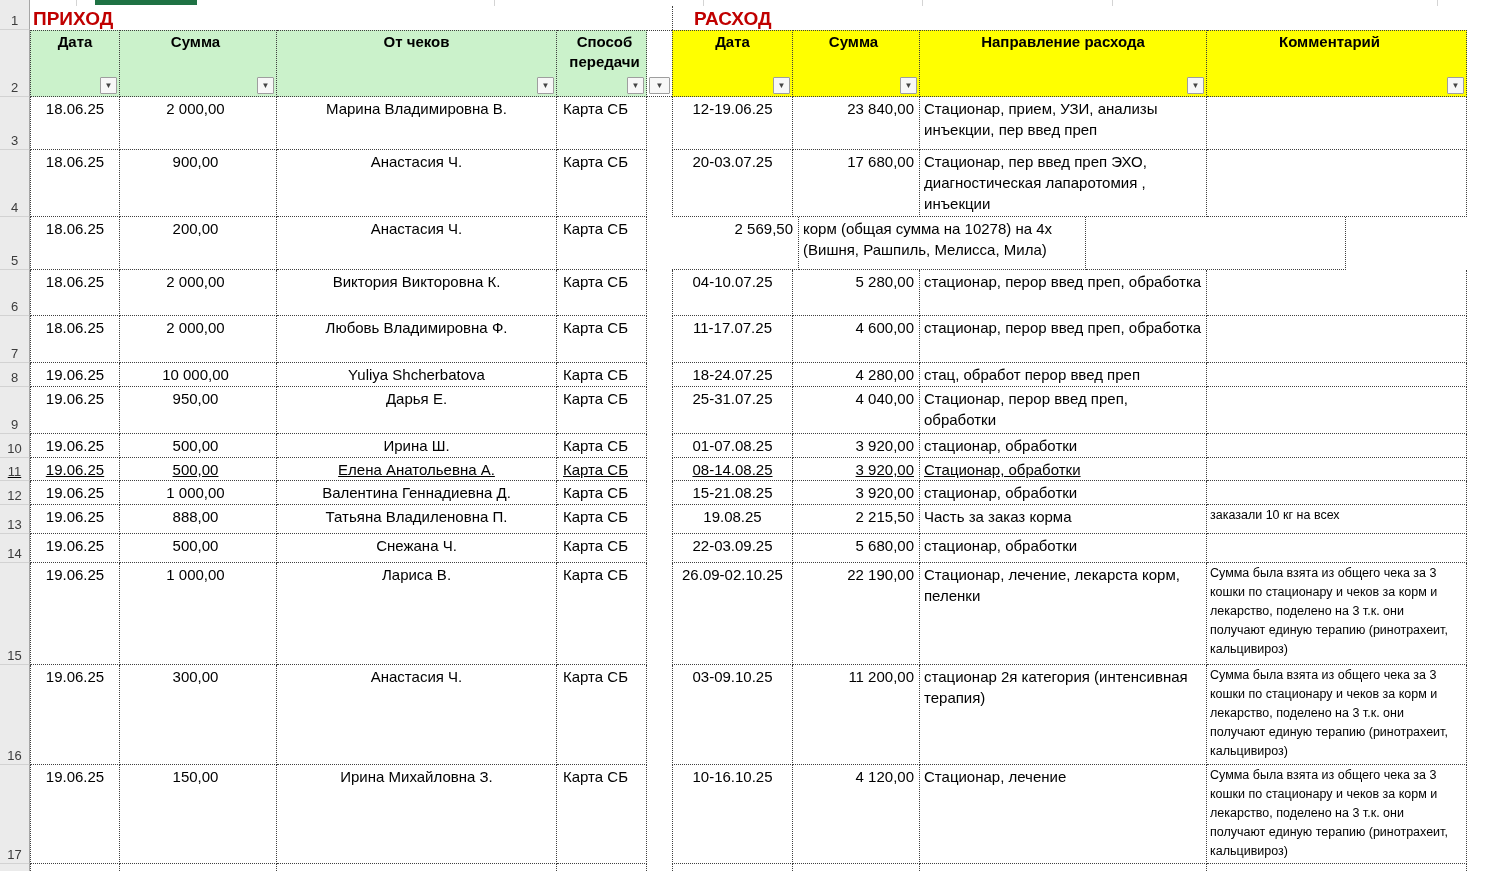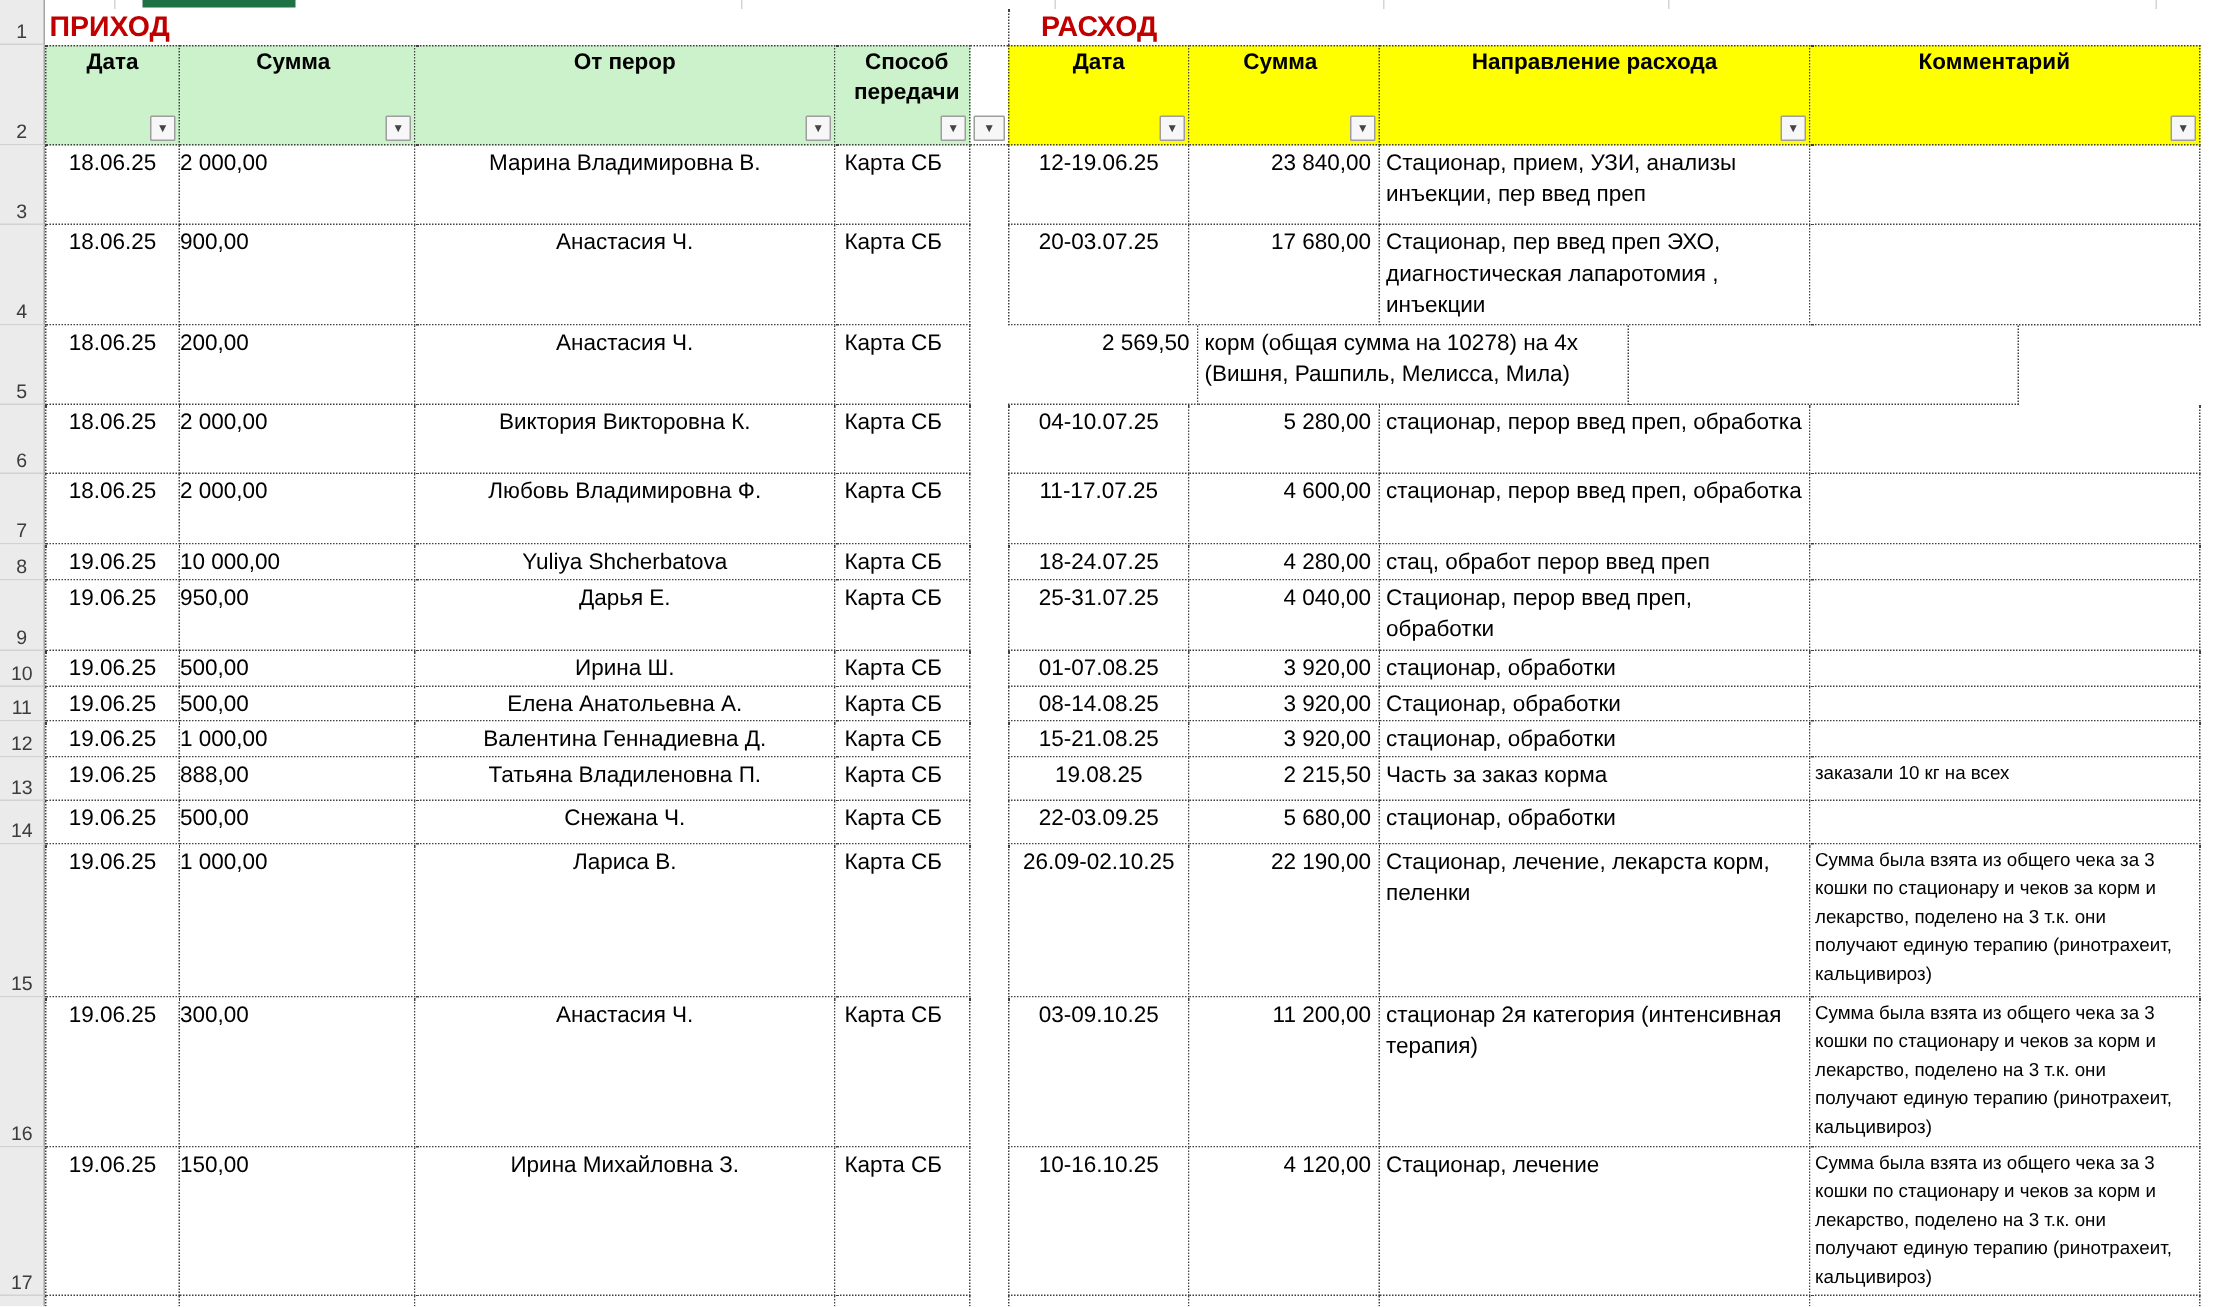--- a/index.html
+++ b/index.html
@@ -14,21 +14,21 @@
     color:#3c3c3c;font-size:13px;display:flex;align-items:flex-end;justify-content:center;
     box-sizing:border-box;padding-bottom:1px;user-select:none;
   }
   .cell{
     box-sizing:border-box;font-size:15px;line-height:19px;padding-top:2px;
     border-bottom:1px dotted #404040;border-right:1px dotted #404040;
     overflow:hidden;background:#fff;
   }
   
   .c-ldate   {flex:0 0 90px;  width:90px;  text-align:center; border-left:1px dotted #404040;}
-  .c-lsum    {flex:0 0 157px; width:157px; text-align:left; padding-right:5px;}
+  .c-lsum    {flex:0 0 157px; width:157px; text-align:center; padding-right:5px;}
   .c-lfrom   {flex:0 0 280px; width:280px; text-align:center;}
   .c-lmethod {flex:0 0 90px;  width:90px;  text-align:left; padding-left:6px;}
   .c-spacer  {flex:0 0 25px;  width:25px;  border:none;background:transparent;position:relative;}
   .c-rdate   {flex:0 0 121px; width:121px; text-align:center; border-left:1px dotted #404040;}
   .c-rsum    {flex:0 0 127px; width:127px; text-align:right; padding-right:5px;}
   .c-rdir    {flex:0 0 287px; width:287px; text-align:left; padding:1px 4px 0 4px; line-height:21px;}
   .c-rcomment{flex:0 0 260px; width:260px; text-align:left; padding:1px 17px 0 3px;
               font-size:12.5px; line-height:19px;}
   
   .hdr{font-weight:bold;text-align:center;position:relative;border-top:1px dotted #404040;line-height:20px;padding-top:1px;}
@@ -97,21 +97,21 @@
           <span class="caret">▼</span>
         </button>
     </div>
     <div class="cell hdr green c-lsum">
       <span>Сумма</span>
       <button class="filter-btn">
           <span class="caret">▼</span>
         </button>
     </div>
     <div class="cell hdr green c-lfrom">
-      <span>От перор</span>
+      <span>От чеков</span>
       <button class="filter-btn">
           <span class="caret">▼</span>
         </button>
     </div>
     <div class="cell hdr green c-lmethod">
       <span>Способ передачи</span>
       <button class="filter-btn">
           <span class="caret">▼</span>
         </button>
     </div>
@@ -235,21 +235,21 @@
         <div class="cell c-ldate">19.06.25</div>
         <div class="cell c-lsum">500,00</div>
         <div class="cell c-lfrom">Ирина Ш.</div>
         <div class="cell c-lmethod">Карта СБ</div>
         <div class="cell c-spacer"></div>
         <div class="cell c-rdate">01-07.08.25</div>
         <div class="cell c-rsum">3 920,00</div>
         <div class="cell c-rdir">стационар, обработки</div>
         <div class="cell c-rcomment"></div>
       </div>
-      <div class="row" style="height: 23px;">
+      <div class="row" style="height: 23px; text-decoration: underline;">
         <div class="gutter">11</div>
         <div class="cell c-ldate">19.06.25</div>
         <div class="cell c-lsum">500,00</div>
         <div class="cell c-lfrom">Елена Анатольевна А.</div>
         <div class="cell c-lmethod">Карта СБ</div>
         <div class="cell c-spacer"></div>
         <div class="cell c-rdate">08-14.08.25</div>
         <div class="cell c-rsum">3 920,00</div>
         <div class="cell c-rdir">Стационар, обработки</div>
         <div class="cell c-rcomment"></div>

